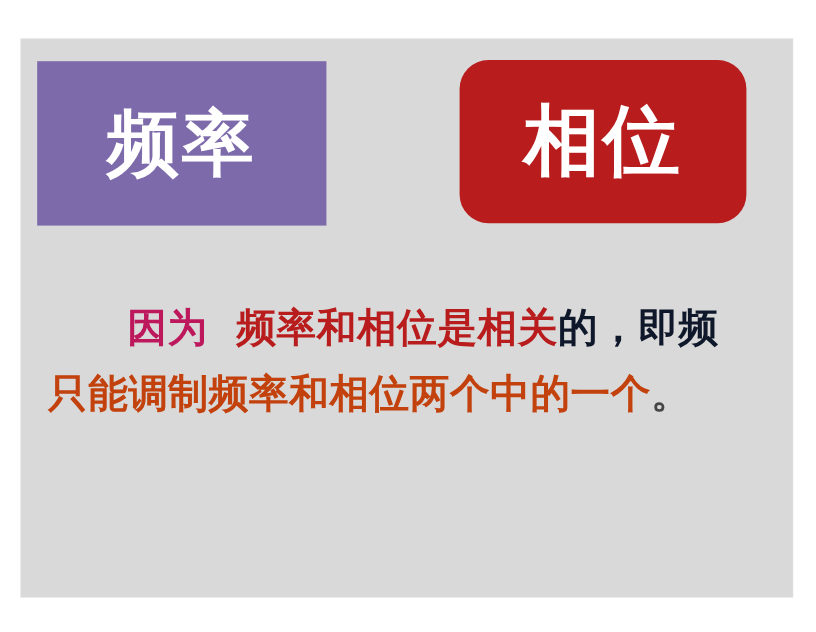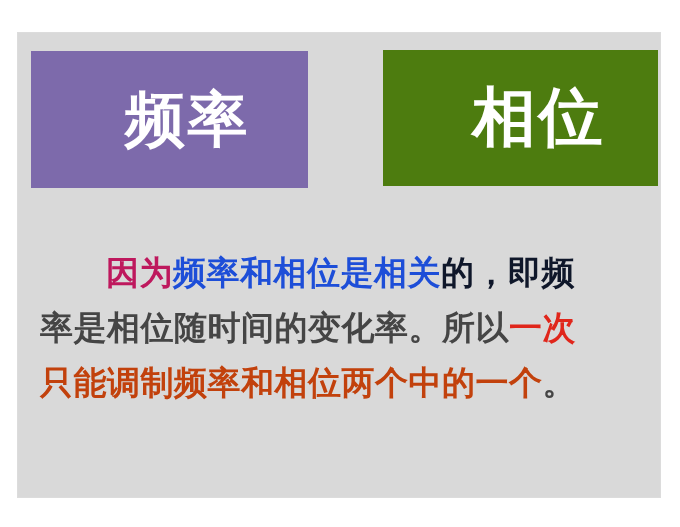--- a/index.html
+++ b/index.html
@@ -36,21 +36,20 @@
   .label-card {
     position: absolute;
     display: flex;
     align-items: center;
     justify-content: center;
     color: #ffffff;
     font-weight: bold;
     letter-spacing: 0.04em;
     line-height: 1;
     text-rendering: geometricPrecision;
-    padding-left: 36px;
   }
 
   #card-frequency {
     left: 13px;          
     top: 18px;           
     width: 241px;
     height: 137px;
     background: #7d6aab;
     font-size: 60px;
   }
@@ -99,33 +98,30 @@
 <body>
 
 <div id="slide" style="background: rgb(255, 255, 255);">
 
   <div id="slide-panel" style="background: rgb(217, 217, 217);">
 
     <div id="card-frequency" class="label-card" style="background: rgb(125, 106, 171); color: rgb(255, 255, 255);">
       <span>频率</span>
     </div>
 
-    <div id="card-phase" class="label-card" style="background: #4d7c0f; color: rgb(255, 255, 255);">
+    <div id="card-phase" class="label-card" style="background: #b91c1c; color: rgb(255, 255, 255); border-radius: 24px;">
       <span>相位</span>
     </div>
 
     <div id="body-text">
 
       <span class="ln" id="body-line-1">
-        <span class="dk" style="color: #be185d;">因为</span><span class="hl" style="color: #1d4ed8;">频率和相位是相关</span><span class="dk" style="color: #0f172a;">的，即频</span>
+        <span class="dk" style="color: #be185d;">因为</span><span class="hl" style="color: #b91c1c; margin-left: 24px;">频率和相位是相关</span><span class="dk" style="color: #0f172a;">的，即频</span>
       </span>
 
-      <span class="ln" id="body-line-2">
-        <span class="dk" style="color: rgb(69, 69, 69);">率是相位随时间的变化率。所以</span><span class="hl" style="color: rgb(224, 38, 27);">一次</span>
-      </span>
 
       <span class="ln" id="body-line-3">
         <span class="hl" style="color: #c2410c; font-family: Liberation Mono, monospace;">只能调制频率和相位两个中的一个</span><span class="dk" style="color: rgb(69, 69, 69);">。</span>
       </span>
 
     </div>
 
   </div>
 </div>
 

